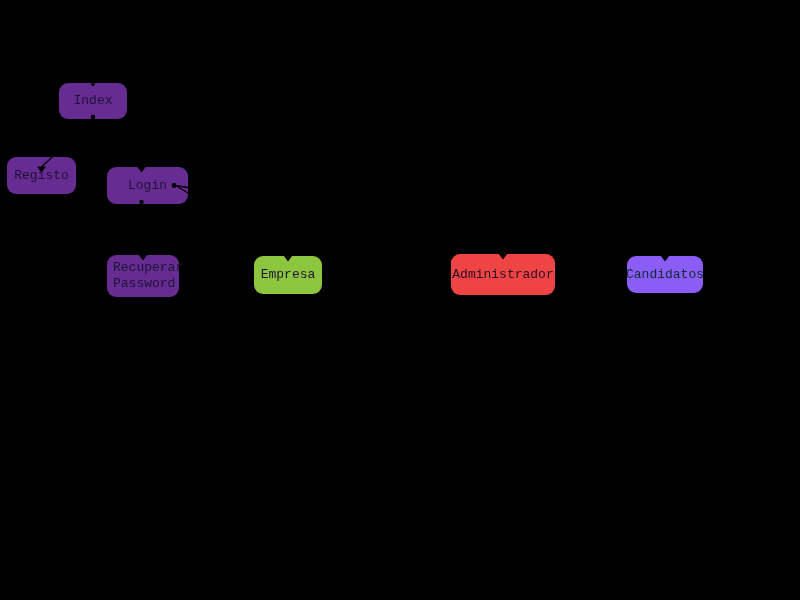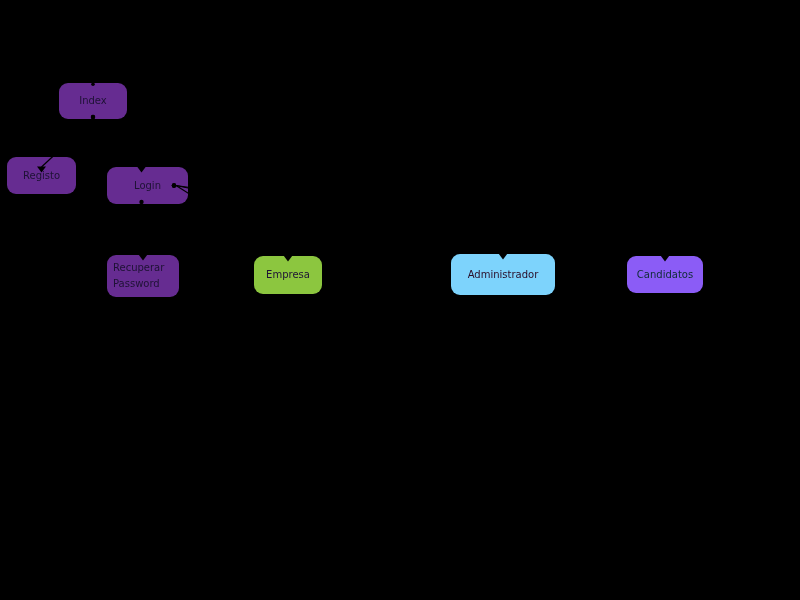--- a/index.html
+++ b/index.html
@@ -16,24 +16,25 @@
     font-family: "DejaVu Sans", "Liberation Sans", sans-serif;
   }
   .node {
     position: absolute;
     box-sizing: border-box;
     border-radius: 9px;
     display: flex;
     align-items: center;
     justify-content: center;
     text-align: center;
-    font-size: 10px;
+    font-size: 13px;
     line-height: 16px;
     white-space: pre-line;
     padding: 2px 20px;
+    font-family: Liberation Mono, monospace;
   }
   .node.align-left {
     justify-content: flex-start;
     text-align: left;
     padding-left: 6px;
   }
   #edge-layer {
     position: absolute;
     left: 0;
     top: 0;
@@ -44,21 +45,21 @@
 <body>
 
 <div class="stage">
   <div id="node-layer">
       <div class="node" style="left: 59px; top: 83px; width: 68px; height: 36px; background: rgb(102, 44, 145); color: rgb(30, 18, 53);">Index</div>
       <div class="node" style="left: 7px; top: 157px; width: 69px; height: 37px; background: rgb(102, 44, 145); color: rgb(30, 18, 53);">Registo</div>
       <div class="node" style="left: 107px; top: 167px; width: 81px; height: 37px; background: rgb(102, 44, 145); color: rgb(30, 18, 53);">Login</div>
       <div class="node align-left" style="left: 107px; top: 255px; width: 72px; height: 42px; background: rgb(102, 44, 145); color: rgb(30, 18, 53);">Recuperar
 Password</div>
       <div class="node" style="left: 254px; top: 256px; width: 68px; height: 38px; background: rgb(140, 198, 63); color: rgb(30, 18, 53);">Empresa</div>
-      <div class="node" style="left: 451px; top: 254px; width: 104px; height: 41px; background: #7dd3fc; color: rgb(42, 14, 40);">Administrador</div>
+      <div class="node" style="left: 451px; top: 254px; width: 104px; height: 41px; background: #ef4444; color: rgb(42, 14, 40);">Administrador</div>
       <div class="node" style="left: 627px; top: 256px; width: 76px; height: 37px; background: #8b5cf6; color: rgb(14, 44, 53);">Candidatos</div>
     </div>
   <svg id="edge-layer" width="800" height="600" viewBox="0 0 800 600">
       <line x1="93" y1="119" x2="41.5" y2="167" stroke="#000000" stroke-width="1.2"></line>
       <circle cx="93" cy="117" r="2.2" fill="#000000"></circle>
       <polygon points="37,166.5 46,166.5 41.5,172.5" fill="#000000"></polygon>
       <line x1="93" y1="119" x2="141.5" y2="167" stroke="#000000" stroke-width="1.2"></line>
       <circle cx="93" cy="117" r="2.2" fill="#000000"></circle>
       <polygon points="137,166.5 146,166.5 141.5,172.5" fill="#000000"></polygon>
       <line x1="141.5" y1="204" x2="143" y2="255" stroke="#000000" stroke-width="1.2"></line>

